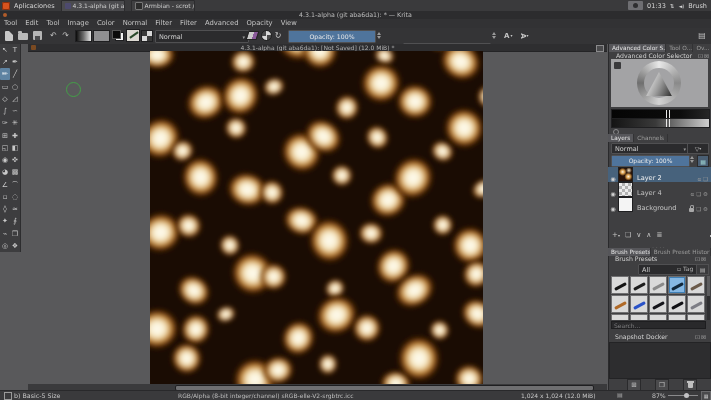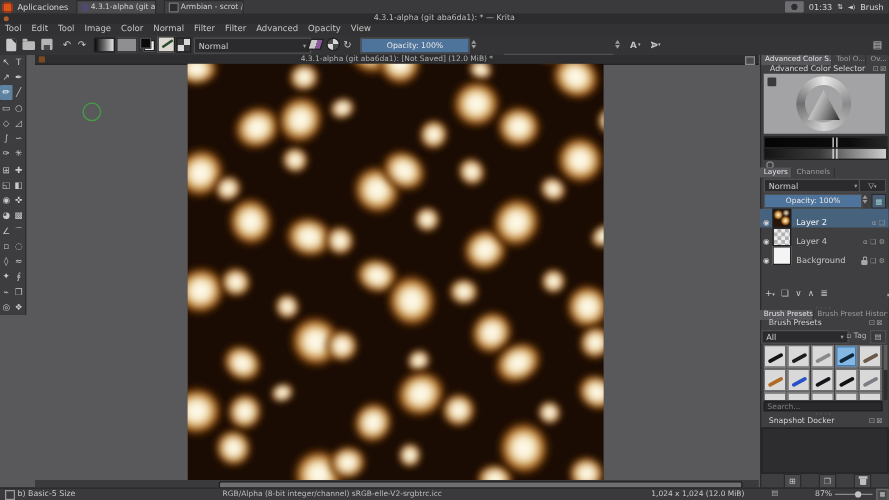--- a/index.html
+++ b/index.html
@@ -526,21 +526,21 @@
     <span style="margin-left:auto;margin-right:5px"><span class="trash"></span></span>
   </div>
 <div class="abs dots" style="top:244px">····</div>
 
 <div class="abs dtabs" style="left:608px;top:248px;width:103px" id="preset-tabs">
     <span class="tab on">Brush Presets</span>
     <span class="tab">Brush Preset History</span>
   </div>
 <div class="abs dtitle" style="left:608px;top:255px;width:103px">Brush Presets</div>
 <div class="abs dbtns" style="left:608px;top:255px;width:99px;text-align:right"><span>⊡</span><span>⊠</span></div>
-<div class="abs combo" style="left:609px;top:264px;width:62px;height:9px">
+<div class="abs combo" style="left:638px;top:264px;width:62px;height:9px">
   <span>All</span>
     <span class="arr">▾</span>
 </div>
 <div class="abs" style="left:677px;top:264px;font-size:6px;color:#b5b5b5;display:flex;gap:2px;align-items:center;height:9px">
   <span>▫</span>
     <span>Tag</span>
 </div>
 <div class="abs" style="left:696px;top:264px;width:11px;height:9px;border:1px solid #505052;background:#3a3a3c;display:flex;align-items:center;justify-content:center;font-size:6px;color:#b5b5b5">▤</div>
 <div class="abs" id="bp-grid">
     <div class="cell">

